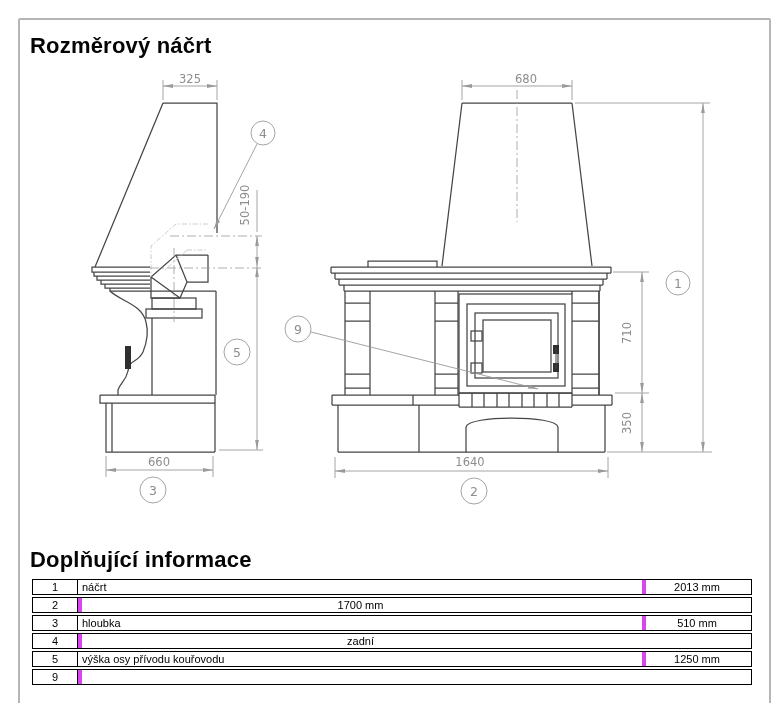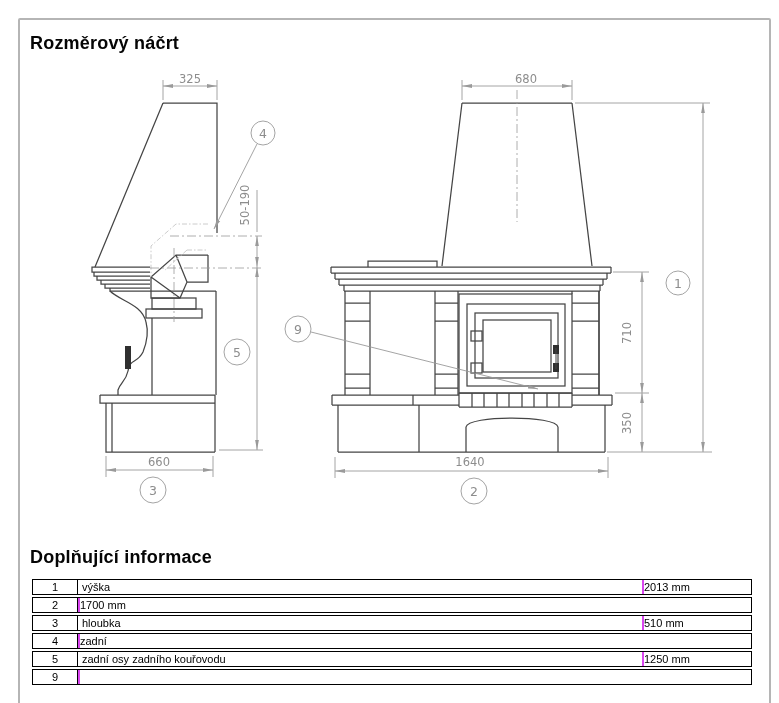--- a/index.html
+++ b/index.html
@@ -1,38 +1,38 @@
 <!DOCTYPE html>
 <html><head>
 <meta charset="utf-8">
 <style>
   html,body{margin:0;padding:0;background:#fff;}
   body{width:779px;height:703px;position:relative;overflow:hidden;
        font-family:"Liberation Sans",sans-serif;color:#000;}
   .page-frame{position:absolute;left:18px;top:18px;width:749px;height:700px;
        border:2px solid #b5b5b5;border-radius:2px;background:#fff;}
-  .section-title{position:absolute;font-weight:bold;font-size:18px;color:#050505;
+  .section-title{position:absolute;font-weight:bold;font-size:22px;color:#050505;
        letter-spacing:.2px;white-space:nowrap;}
   #title-drawing{left:30px;top:33px;}
   #title-info{left:30px;top:547px;}
   .drawing{position:absolute;left:0;top:0;}
   .drawing path,.drawing line,.drawing rect,.drawing circle,.drawing polyline{fill:none;}
   .drawing circle.balloon{fill:#fff;}
   .drawing .fill-dark{fill:#2f2f2f;stroke:none;}
   .drawing .fill-dim{fill:#9a9a9a;stroke:none;}
   .drawing text{fill:#8d8d8d;stroke:none;font-size:11.5px;
        font-family:"DejaVu Sans",sans-serif;}
   .drawing text.balloon-text{font-size:12.5px;}
   .cl{stroke-dasharray:9 3 2 3;stroke-width:.8;}
   .info-table{position:absolute;left:32px;top:579px;width:720px;}
   .irow{display:grid;grid-template-columns:45px 1fr 109px;border:1px solid #000;
        margin-bottom:2px;height:14px;line-height:14px;font-size:11px;background:#fff;}
   .irow .num{text-align:center;border-right:1px solid #000;}
   .irow .desc{padding-left:4px;overflow:hidden;white-space:nowrap;}
-  .irow .val{text-align:left;padding-right:3px;border-left:2px solid #d946ef;}
+  .irow .val{text-align:center;padding-right:3px;border-left:4px solid #d946ef;}
 </style>
 </head>
 <body>
 
 <div class="page-frame"></div>
 
 <div class="section-title" id="title-drawing">Rozměrový náčrt</div>
 
 <svg class="drawing" width="779" height="703" viewBox="0 0 779 703">
   <defs>
@@ -150,38 +150,38 @@
     <text class="balloon-text" x="237" y="356.5" text-anchor="middle">5</text>
     <text class="balloon-text" x="298" y="333.5" text-anchor="middle">9</text>
   </g>
 </svg>
 
 <div class="section-title" id="title-info">Doplňující informace</div>
 
 <div class="info-table">
   <div class="irow">
     <div class="num">1</div>
-    <div class="desc">výška</div>
+    <div class="desc">náčrt</div>
     <div class="val">2013 mm</div>
   </div>
   <div class="irow">
     <div class="num">2</div>
     <div class="val">1700 mm</div>
   </div>
   <div class="irow">
     <div class="num">3</div>
     <div class="desc">hloubka</div>
     <div class="val">510 mm</div>
   </div>
   <div class="irow">
     <div class="num">4</div>
     <div class="val">zadní</div>
   </div>
   <div class="irow">
     <div class="num">5</div>
-    <div class="desc">zadní osy zadního kouřovodu</div>
+    <div class="desc">výška osy přívodu kouřovodu</div>
     <div class="val">1250 mm</div>
   </div>
   <div class="irow">
     <div class="num">9</div>
     <div class="val"></div>
   </div>
 </div>
 
 </body></html>

